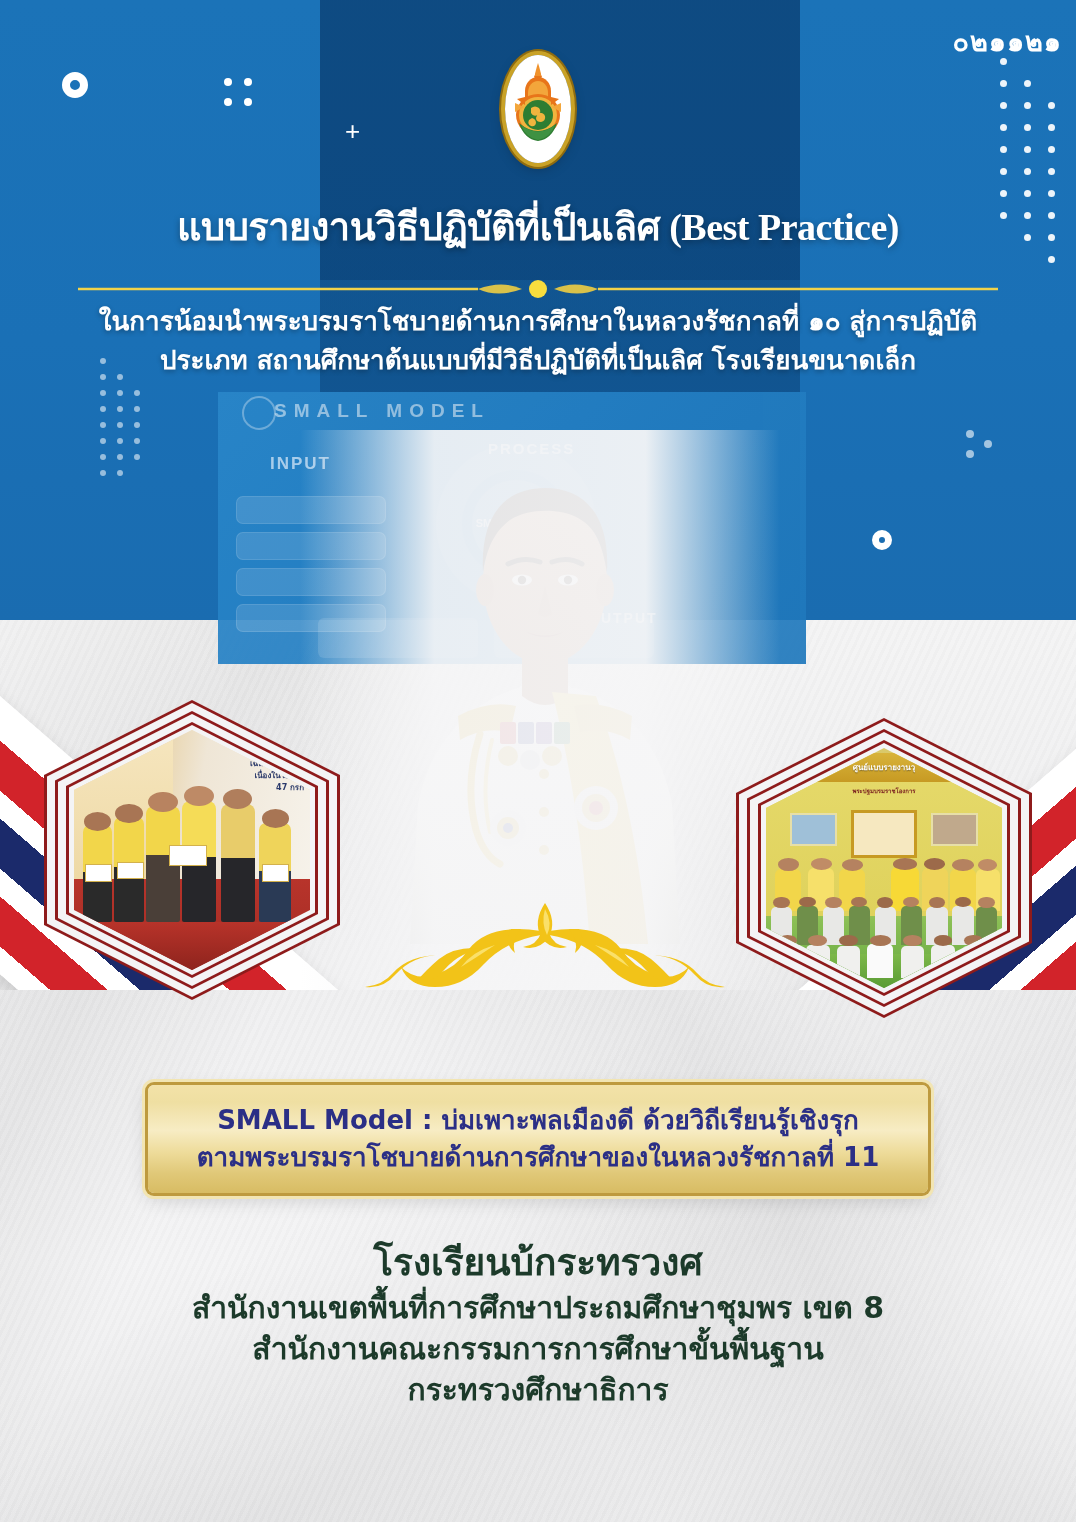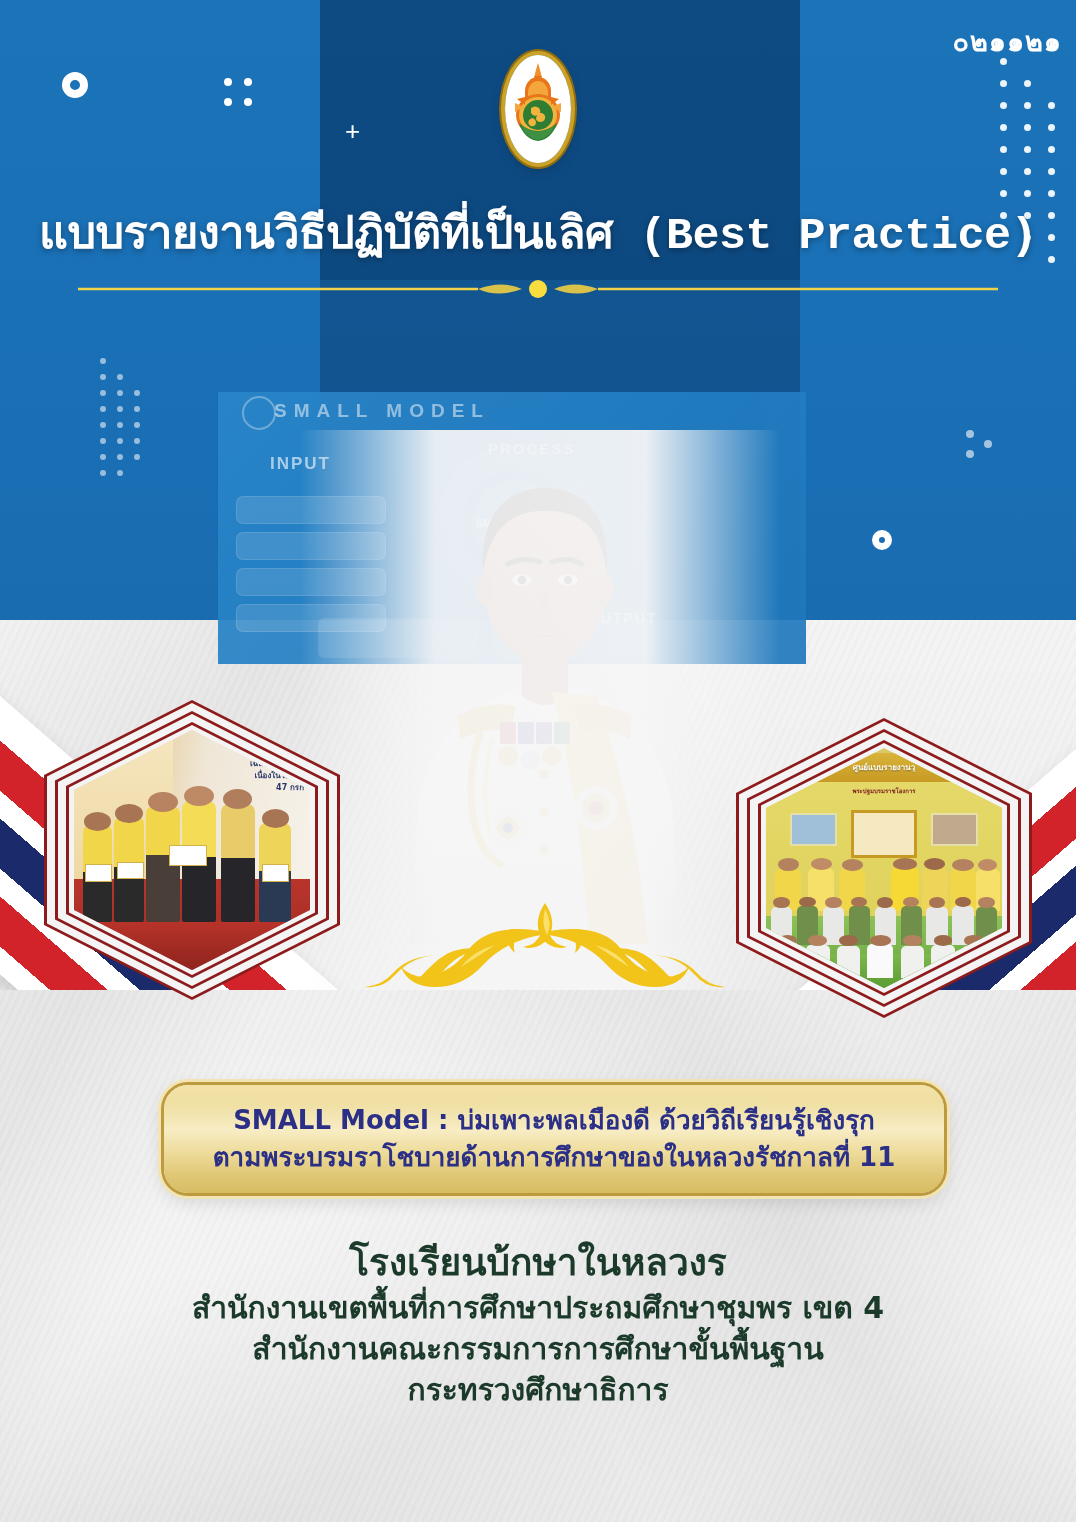--- a/index.html
+++ b/index.html
@@ -69,22 +69,22 @@
     border-radius:50%/50%;
     background:radial-gradient(ellipse at 50% 50%, #ffffff 0%, #ffffff 72%, #fdfdfd 100%);
     box-shadow:0 0 0 4px #C9A227, 0 0 0 6px #8E6B10, 0 4px 14px rgba(0,0,0,.35);
     overflow:hidden;
   }
   .emblem svg { display:block; width:100%; height:100%; }
 
   
   .title-wrap { position:absolute; left:0; top:196px; width:1076px; text-align:center; }
   .title {
-    font-family:Liberation Mono, monospace;
-    font-size:45px; font-weight:700; color:#ffffff; letter-spacing:-0.5px;
+    font-family:Liberation Serif, serif;
+    font-size:38px; font-weight:700; color:#ffffff; letter-spacing:-0.5px;
     text-shadow:0 2px 6px rgba(0,0,0,.35);
     white-space:nowrap;
   }
   .gold-divider {
     position:absolute; left:50%; transform:translateX(-50%);
     top:277px; width:920px; height:24px;
   }
   .gold-divider svg{display:block;width:100%;height:100%;}
 
   .subtitle-wrap { position:absolute; left:0; top:302px; width:1076px; text-align:center; }
@@ -183,24 +183,24 @@
   .photoL{ position:absolute; inset:0; background:linear-gradient(180deg,#efe2cd 0%,#e8d7ba 38%,#d8c7a8 60%,#b8342b 62%,#a22b23 100%); }
   .photoR{ position:absolute; inset:0; background:linear-gradient(180deg,#d9c96a 0%,#e0d45f 52%,#8bbf55 72%,#63a83f 100%); }
 
   
   .flourish{ position:absolute; left:345px; top:885px; width:400px; height:110px; }
   .flourish svg{display:block;width:100%;height:100%;}
 
   
   .banner{
     position:absolute; left:148px; top:1085px; width:780px; height:108px;
-    border-radius:24px;
+    border-radius:6px;
     background:linear-gradient(180deg,#F3E2A8 0%,#EFDFA2 16%,#F7ECC4 42%,#EEDC9B 62%,#E0C878 82%,#D8BC63 100%);
     box-shadow:0 0 0 3px #BE9A3E, 0 0 0 6px #F2E5B3, 0 6px 20px rgba(0,0,0,.16);
-    display:flex; flex-direction:column; align-items:center; justify-content:center;margin-left:16px;
+    display:flex; flex-direction:column; align-items:center; justify-content:center;
   }
   .banner-line{
     font-family:"DejaVu Sans","Liberation Sans",sans-serif;
     font-size:26px; font-weight:700; color:#2B2F86; line-height:1.42; white-space:nowrap;
   }
 
   
   .school{ position:absolute; left:0; top:1238px; width:1076px; text-align:center; }
   .school-name{
     font-family:"DejaVu Sans","Liberation Sans",sans-serif;
@@ -329,20 +329,24 @@
     <div class="gold-divider">
       <svg viewBox="0 0 920 24" preserveAspectRatio="none" xmlns="http://www.w3.org/2000/svg">
         <line x1="0" y1="12" x2="400" y2="12" stroke="#F2D34A" stroke-width="2.4"></line>
         <line x1="520" y1="12" x2="920" y2="12" stroke="#F2D34A" stroke-width="2.4"></line>
         <path d="M400 12 q24 -9 44 0 q-24 9 -44 0 z" fill="#D9C24A"></path>
         <path d="M520 12 q-24 -9 -44 0 q24 9 44 0 z" fill="#D9C24A"></path>
         <circle cx="460" cy="12" r="9" fill="#F7DD3E"></circle>
       </svg>
     </div>
 
+    <div class="subtitle-wrap">
+      <div class="sub">ในการน้อมนำพระบรมราโชบายด้านการศึกษาในหลวงรัชกาลที่ ๑๐ สู่การปฏิบัติ</div>
+      <div class="sub">ประเภท สถานศึกษาต้นแบบที่มีวิธีปฏิบัติที่เป็นเลิศ โรงเรียนขนาดเล็ก</div>
+    </div>
   </div>
 
   <div class="poster">
     <div class="seal"></div>
     <div class="pl ptitle">SMALL  MODEL</div>
 
     <div class="pl plabel" style="left:52px; top:62px; font-size:17px;">INPUT</div>
     <div class="pl plabel" style="left:270px; top:48px; font-size:15px;">PROCESS</div>
     <div class="pl plabel" style="left:370px; top:218px; font-size:14px;">OUTPUT</div>
 
@@ -591,19 +595,19 @@
       </div>
     </div>
   </div>
 
   <div class="banner">
     <div class="banner-line">SMALL Model : บ่มเพาะพลเมืองดี ด้วยวิถีเรียนรู้เชิงรุก</div>
     <div class="banner-line">ตามพระบรมราโชบายด้านการศึกษาของในหลวงรัชกาลที่ 11</div>
   </div>
 
   <div class="school">
-    <div class="school-name">โรงเรียนบ้กษาในหลวงร</div>
-    <div class="school-line">สำนักงานเขตพื้นที่การศึกษาประถมศึกษาชุมพร เขต 4</div>
+    <div class="school-name">โรงเรียนบ้กระทรวงศ</div>
+    <div class="school-line">สำนักงานเขตพื้นที่การศึกษาประถมศึกษาชุมพร เขต 8</div>
     <div class="school-line">สำนักงานคณะกรรมการการศึกษาขั้นพื้นฐาน</div>
     <div class="school-line">กระทรวงศึกษาธิการ</div>
   </div>
 
 </div>
 
 </body></html>

